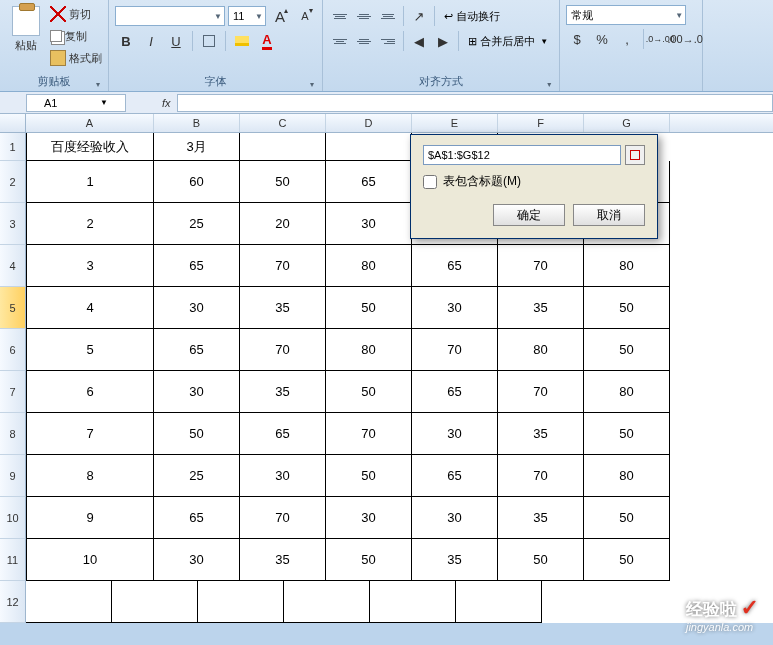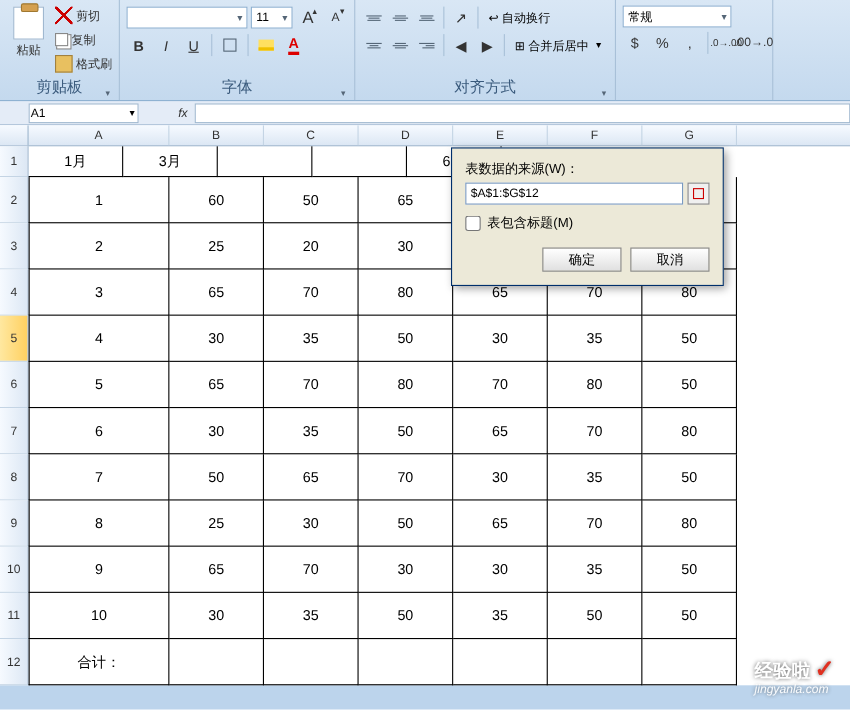--- a/index.html
+++ b/index.html
@@ -2,21 +2,21 @@
 <html><head>
 <meta charset="utf-8">
 <style>
 * { box-sizing: border-box; margin: 0; padding: 0; font-family: "Microsoft YaHei", SimSun, Arial, sans-serif; }
 body { background: #bcd4ec; width: 773px; height: 645px; overflow: hidden; font-size: 12px; }
 
 
 .ribbon { background: linear-gradient(#d9e7f5, #c4d9ee); height: 92px; border-bottom: 1px solid #8aaed0; display: flex; }
 .group { border-right: 1px solid #a8c0d8; padding: 2px 6px 0 6px; display: flex; flex-direction: column; height: 100%; }
 .group-body { flex: 1; display: flex; }
-.group-label { text-align: center; font-size: 14px; color: #3a5a7c; padding: 2px 0; position: relative; }
+.group-label { text-align: center; font-size: 11px; color: #3a5a7c; padding: 2px 0; position: relative; }
 .group-label::after { content: "▾"; font-size: 8px; position: absolute; right: 2px; bottom: 2px; color: #567; }
 
 .paste-btn { width: 40px; display: flex; flex-direction: column; align-items: center; padding-top: 4px; }
 .paste-icon { width: 28px; height: 30px; background: #fff; border: 1px solid #a0b8d0; position: relative; }
 .paste-icon::before { content: ""; position: absolute; top: -4px; left: 6px; width: 14px; height: 6px; background: #d4a050; border: 1px solid #a07830; border-radius: 2px; }
 .paste-txt { font-size: 11px; color: #333; margin-top: 2px; }
 
 .cliprow { display: flex; flex-direction: column; gap: 2px; padding: 2px 0 0 4px; }
 .clipitem { display: flex; align-items: center; gap: 3px; font-size: 11px; color: #333; height: 20px; }
 .ci-icon { width: 16px; height: 16px; display: inline-block; }
@@ -32,25 +32,25 @@
 .btn { width: 22px; height: 22px; border: 1px solid transparent; display: flex; align-items: center; justify-content: center; font-size: 13px; color: #333; background: transparent; }
 .sep { width: 1px; height: 20px; background: #a8c0d8; margin: 0 2px; }
 
 .align-group .group-body { flex-direction: column; gap: 3px; padding-top: 3px; }
 .align-row { display: flex; gap: 2px; align-items: center; }
 .align-btn { width: 22px; height: 22px; display: flex; flex-direction: column; justify-content: center; gap: 1px; padding: 3px; }
 .align-btn span { height: 1px; background: #567; }
 .wrap-btn, .merge-btn { display: flex; align-items: center; gap: 3px; font-size: 11px; padding: 2px 4px; border: 1px solid transparent; }
 
 .num-group .group-body { flex-direction: column; gap: 3px; padding-top: 3px; }
-.num-combo { width: 99px; gap: 36px; }
+.num-combo { width: 120px; gap: 36px; }
 
 
 .fbar { background: #e4ecf7; height: 22px; border-bottom: 1px solid #a0b8d0; display: flex; align-items: center; }
-.namebox { width: 100px; background: #fff; border: 1px solid #a0b8d0; height: 18px; margin-left: 26px; display: flex; align-items: center; justify-content: space-between; padding: 0 1px; font-size: 11px; }
+.namebox { width: 100px; background: #fff; border: 1px solid #a0b8d0; height: 18px; margin-left: 26px; display: flex; align-items: center; justify-content: space-between; padding: 0 17px; font-size: 11px; }
 .fx { margin: 0 6px; font-style: italic; font-size: 11px; color: #333; }
 .fxinput { flex: 1; background: #fff; border: 1px solid #a0b8d0; height: 18px; }
 
 
 .grid { position: relative; background: #fff; }
 .headers { display: flex; background: linear-gradient(#f6faff, #dce7f4); border-bottom: 1px solid #9eb6ce; }
 .corner { width: 26px; height: 18px; border-right: 1px solid #9eb6ce; background: linear-gradient(#f6faff, #dce7f4); }
 .colh { height: 18px; border-right: 1px solid #c4d4e4; text-align: center; font-size: 11px; color: #333; line-height: 18px; }
 .c-A{width:128px}.c-B{width:86px}.c-C{width:86px}.c-D{width:86px}.c-E{width:86px}.c-F{width:86px}.c-G{width:86px}
 
@@ -241,21 +241,21 @@
     <div class="colh c-B">B</div>
     <div class="colh c-C">C</div>
     <div class="colh c-D">D</div>
     <div class="colh c-E">E</div>
     <div class="colh c-F">F</div>
     <div class="colh c-G">G</div>
   </div>
   <div class="rows" id="tablerows">
       <div class="row">
         <div class="rowh r-head" style="height: 28px;">1</div>
-        <div class="cell c-B r-head" style="height: 28px;">1月</div>
+        <div class="cell c-A r-head" style="height: 28px; border-left: 1px solid rgb(0, 0, 0);">百度经验收入</div>
         <div class="cell c-D r-head" style="height: 28px;">3月</div>
         <div class="cell c-E r-head" style="height: 28px;"></div>
         <div class="cell c-F r-head" style="height: 28px;"></div>
         <div class="cell c-G r-head" style="height: 28px;">6月</div>
       </div>
       <div class="row">
         <div class="rowh r-data" style="height: 42px;">2</div>
         <div class="cell c-A r-data" style="height: 42px; border-left: 1px solid rgb(0, 0, 0);">1</div>
         <div class="cell c-B r-data" style="height: 42px;">60</div>
         <div class="cell c-C r-data" style="height: 42px;">50</div>
@@ -349,34 +349,32 @@
         <div class="cell c-A r-data" style="height: 42px; border-left: 1px solid rgb(0, 0, 0);">10</div>
         <div class="cell c-B r-data" style="height: 42px;">30</div>
         <div class="cell c-C r-data" style="height: 42px;">35</div>
         <div class="cell c-D r-data" style="height: 42px;">50</div>
         <div class="cell c-E r-data" style="height: 42px;">35</div>
         <div class="cell c-F r-data" style="height: 42px;">50</div>
         <div class="cell c-G r-data" style="height: 42px;">50</div>
       </div>
       <div class="row">
         <div class="rowh r-data" style="height: 42px;">12</div>
-        <div class="cell c-A r-data" style="height: 42px; border-left: 1px solid rgb(0, 0, 0);">合计：</div>
         <div class="cell c-B r-data" style="height: 42px;"></div>
         <div class="cell c-C r-data" style="height: 42px;"></div>
         <div class="cell c-D r-data" style="height: 42px;"></div>
         <div class="cell c-E r-data" style="height: 42px;"></div>
         <div class="cell c-F r-data" style="height: 42px;"></div>
         <div class="cell c-G r-data" style="height: 42px;"></div>
       </div>
     </div>
 </div>
 
 <div class="dialog">
   <div class="dlg-body">
-    <div class="dlg-label">表数据的来源(W)：</div>
     <div class="dlg-input-row">
       <input class="dlg-input" value="$A$1:$G$12" style="">
       <div class="dlg-refbtn">
           <span style="width:10px;height:10px;border:1px solid #c00;display:inline-block"></span>
         </div>
     </div>
     <label class="dlg-check">
       <input type="checkbox" style="">
       <span>表包含标题(M)</span>
     </label>

